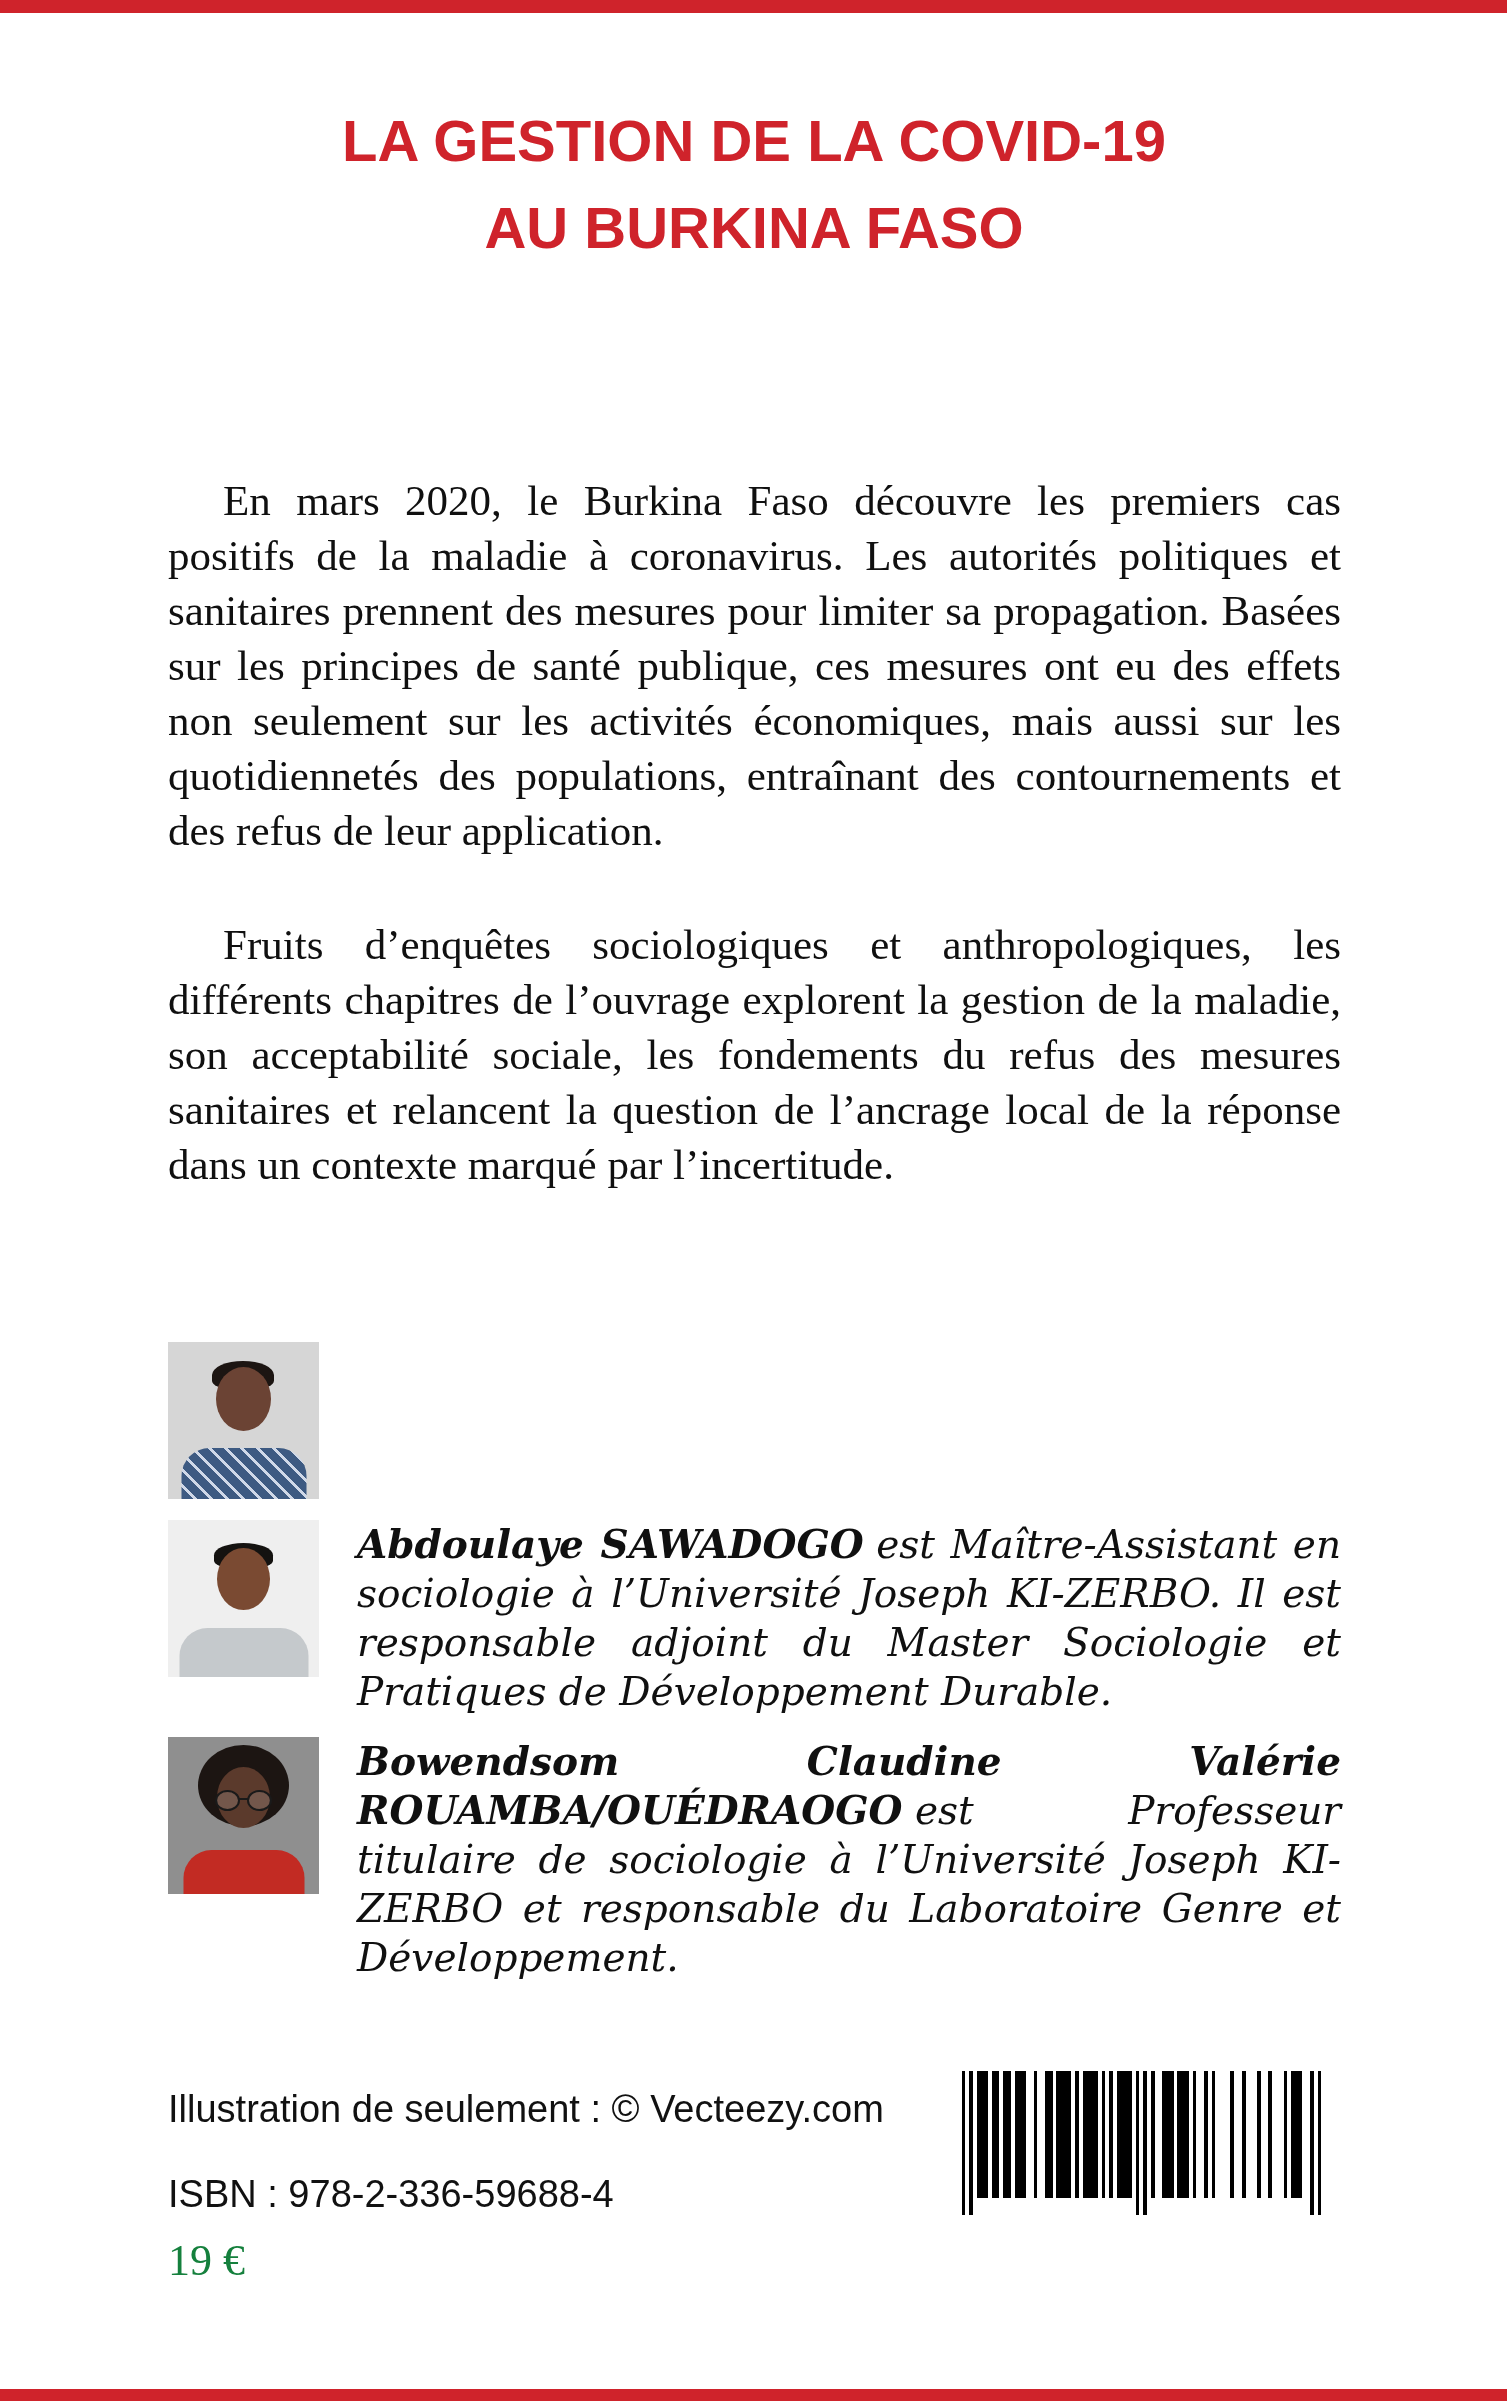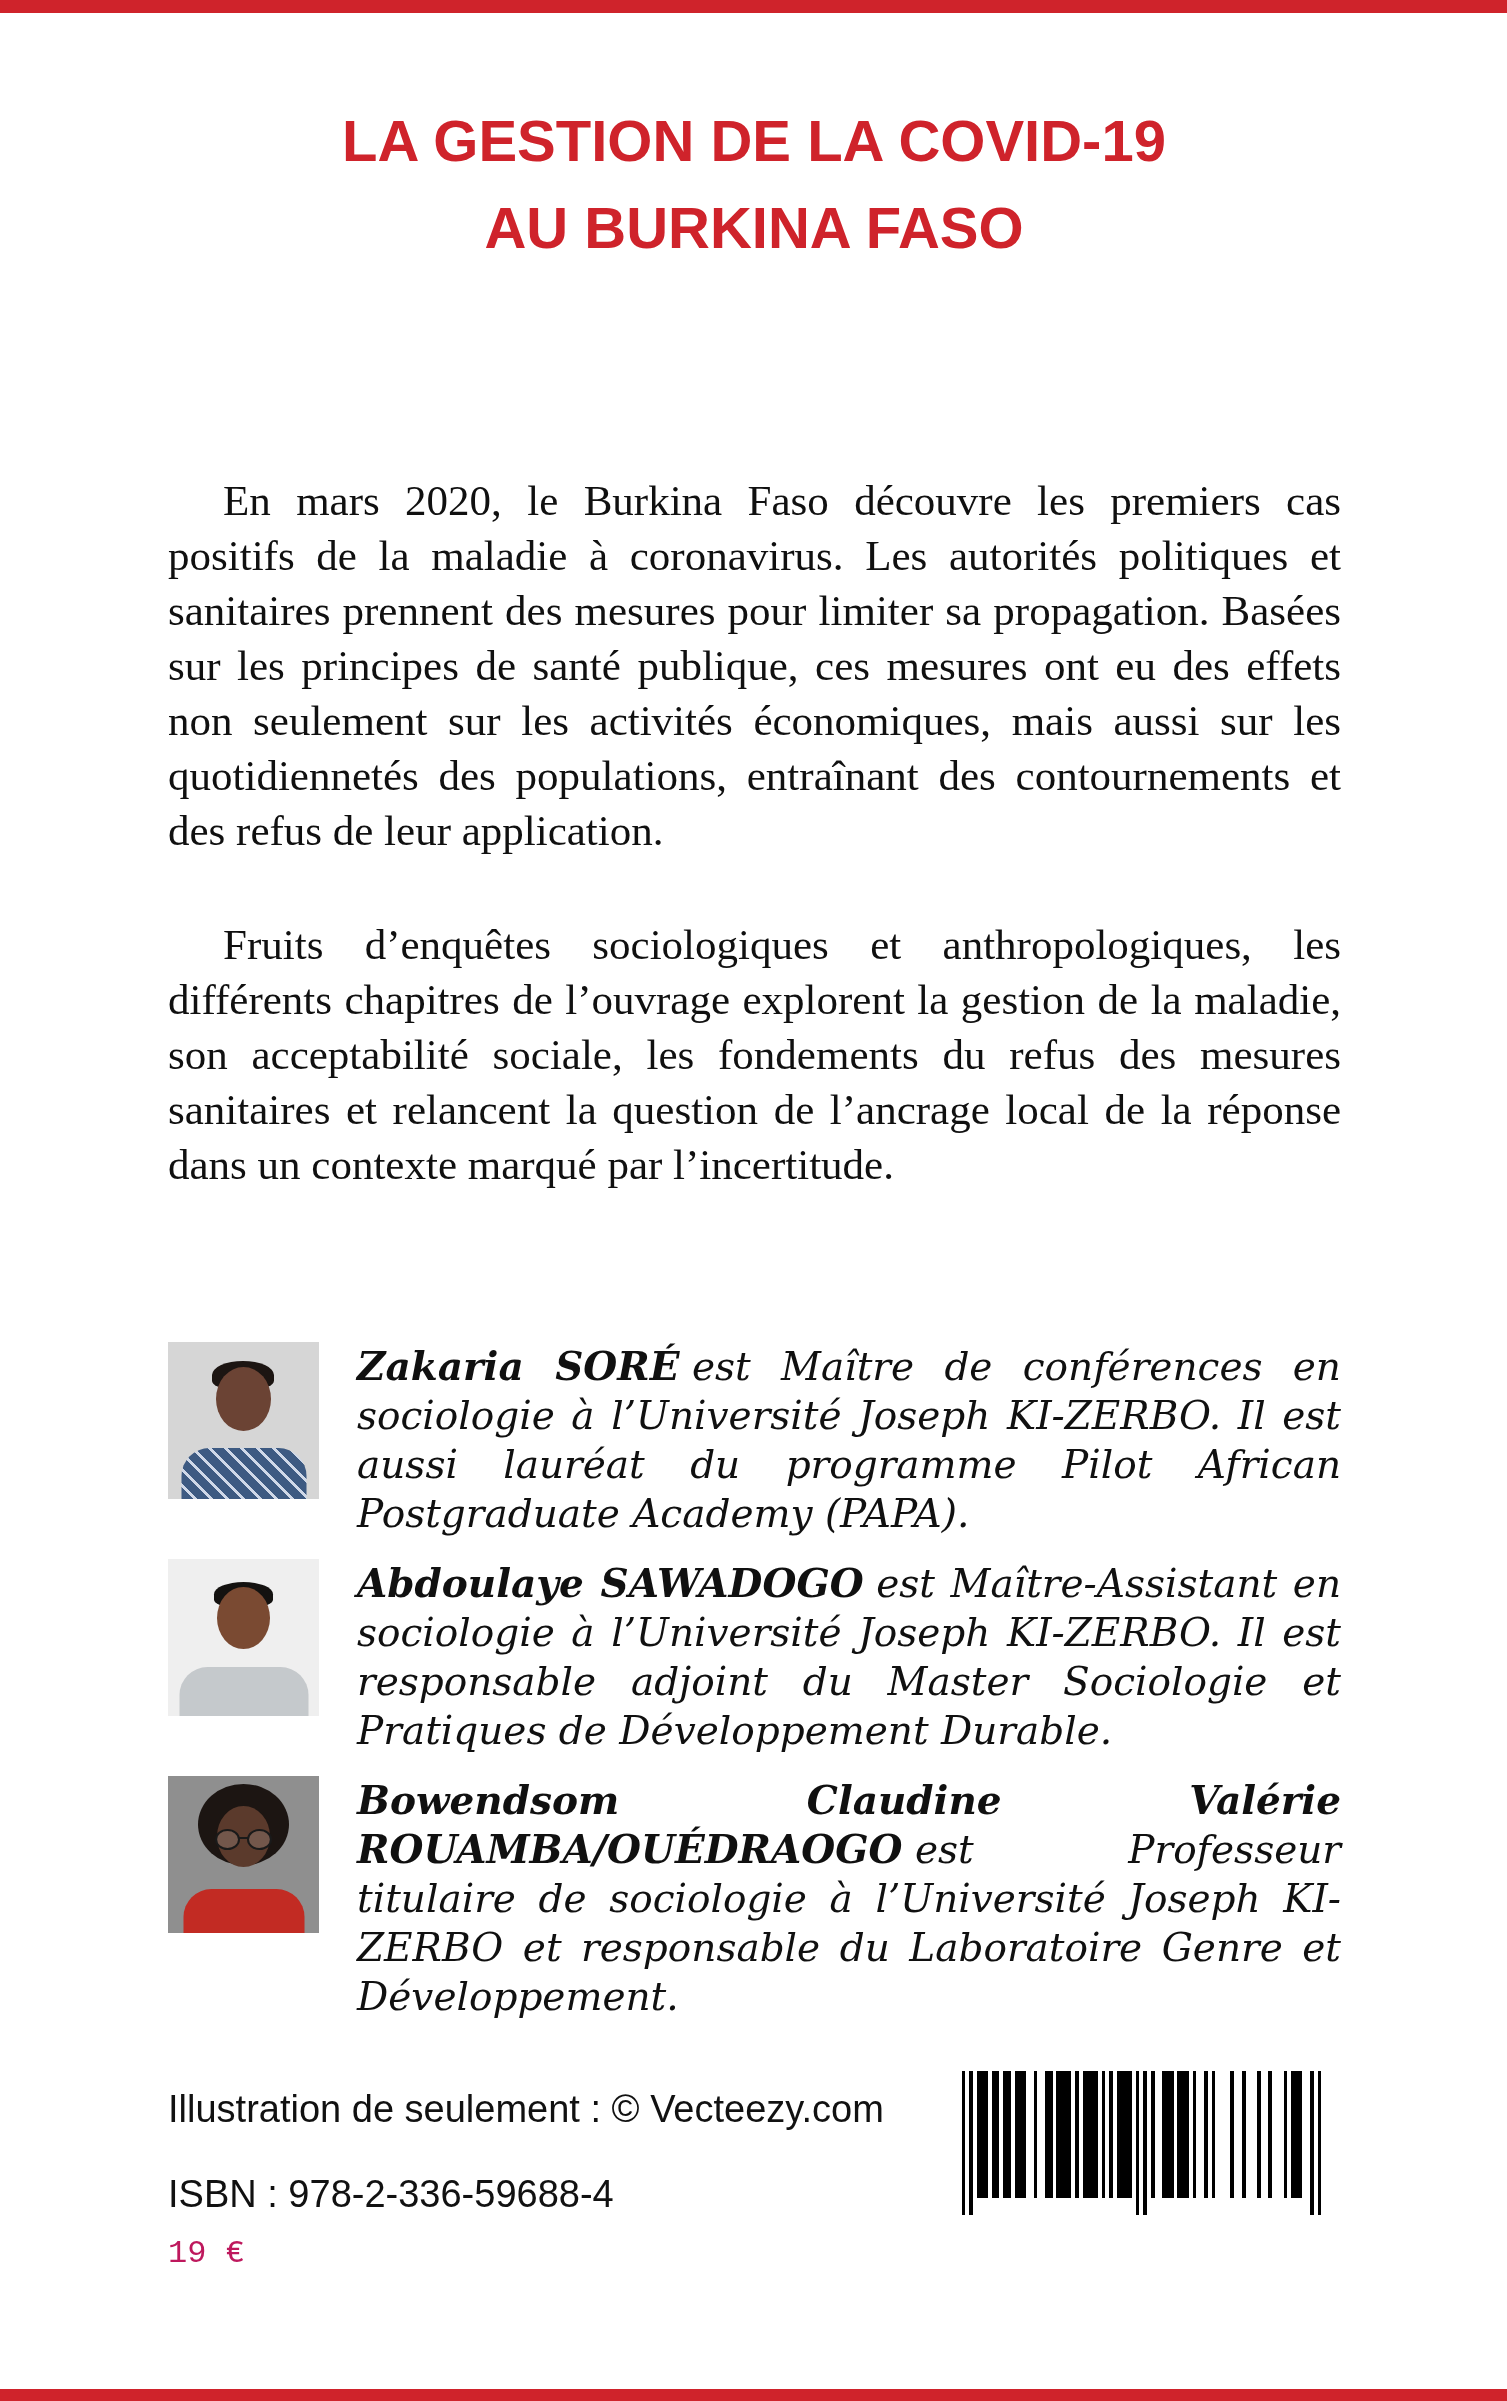--- a/index.html
+++ b/index.html
@@ -65,21 +65,21 @@
   .credit{
     position:absolute;left:168px;top:2088px;
     font-family:"Liberation Sans", sans-serif;font-size:38px;color:#111;
   }
   .isbn{
     position:absolute;left:168px;top:2173px;
     font-family:"Liberation Sans", sans-serif;font-size:38px;color:#111;
   }
   .price{
     position:absolute;left:168px;top:2235px;
-    font-family:Liberation Mono, monospace;font-size:32px;color:#be185d;
+    font-family:Liberation Serif, serif;font-size:44px;color:#15803d;
   }
 
   .barcode{position:absolute;left:960px;top:2071px;width:363px;background:#fff;}
   .bars{display:flex;align-items:flex-start;height:144px;justify-content:center;}
   .barcode-number{
     font-family:"Liberation Sans", sans-serif;font-size:43px;color:#000;
     letter-spacing:2.8px;text-align:center;margin-top:0px;white-space:nowrap;
   }
 </style>
 </head>
@@ -101,23 +101,20 @@
 
   <div class="authors">
 
     <div class="author-row">
       <div class="photo avatar1">
         <div class="bg"></div>
         <div class="hair"></div>
         <div class="head"></div>
         <div class="torso"></div>
       </div>
-      <p class="bio">
-        <span class="author-name">Zakaria SORÉ</span><span>est Maître de conférences en sociologie à l’Université Joseph KI-ZERBO. Il est aussi lauréat du programme Pilot African Postgraduate Academy (PAPA).</span>
-      </p>
     </div>
 
     <div class="author-row">
       <div class="photo avatar2">
         <div class="bg"></div>
         <div class="hair"></div>
         <div class="head"></div>
         <div class="torso"></div>
       </div>
       <p class="bio">

